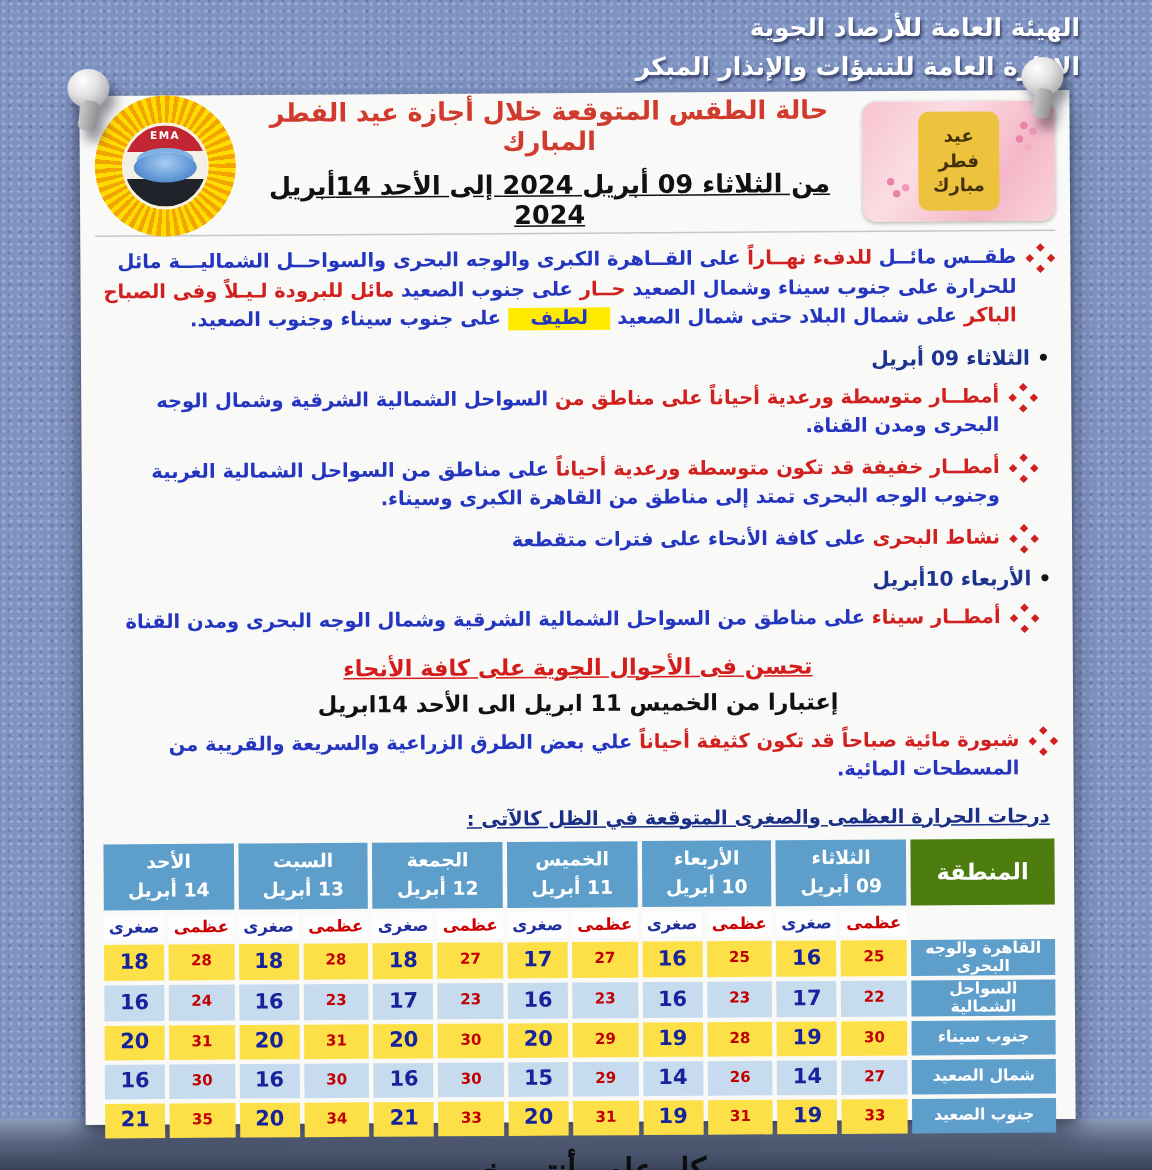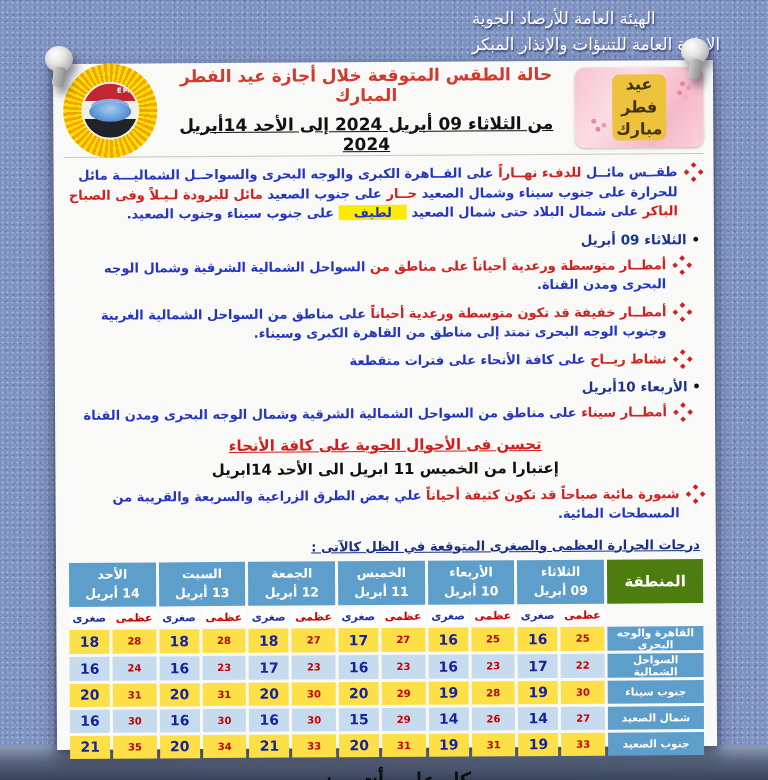--- a/index.html
+++ b/index.html
@@ -9,21 +9,21 @@
     position:relative;
     background-color:#7f93c3;
     background-image:
       radial-gradient(rgba(255,255,255,.22) 1px, transparent 1.3px),
       radial-gradient(rgba(25,35,75,.20) 1px, transparent 1.3px);
     background-size:5px 5px, 7px 7px;
     background-position:0 0, 3px 4px;
   }
   .org-header {
     position:absolute; top:6px; right:48px; z-index:2;
-    color:#fff; font-weight:normal; text-align:left;
+    color:#fff; font-weight:bold; text-align:right;
     font-size:16.5px; line-height:1.55;
     text-shadow:1px 2px 2px rgba(40,50,90,.85);
   }
   .bottom-shade {
     position:absolute; left:0; right:0; bottom:0; height:34px; z-index:0;
     background:linear-gradient(180deg,#8c9cb8 0%, #5a6680 45%, #39445a 100%);
   }
   
   .pin { position:absolute; width:40px; height:48px; z-index:6;
          filter:drop-shadow(4px 7px 4px rgba(10,15,35,.45)); }
@@ -53,30 +53,30 @@
     background:linear-gradient(125deg,#f7c3d0 0%, #fbdde4 35%, #f5b8c8 70%, #f9d2da 100%);
     box-shadow:0 1px 3px rgba(0,0,0,.3); }
   .eid-card::before, .eid-card::after { content:""; position:absolute; width:5px; height:5px; border-radius:50%;
     background:#e884a8; }
   .eid-card::before { right:18px; top:14px; box-shadow:6px 4px 0 #ef9ab6, -3px 9px 0 #e884a8, 3px 14px 0 #f3aec4; }
   .eid-card::after  { left:20px; bottom:16px; box-shadow:6px -4px 0 #ef9ab6, -4px -8px 0 #e884a8; }
   .eid-inner {
     position:absolute; left:50%; top:7px; transform:translateX(-50%);
     width:54px; height:66px; background:#edc33e; border-radius:7px;
     display:flex; align-items:center; justify-content:center; text-align:center;
-    font-size:16px; font-weight:bold; color:#42300a; line-height:1.4; padding:2px;
+    font-size:12px; font-weight:bold; color:#42300a; line-height:1.4; padding:2px;
   }
   
   .logo { width:94px; height:94px; border-radius:50%; flex:0 0 auto;
     background:repeating-conic-gradient(#f2a400 0deg 4deg, #ffdc00 4deg 8deg);
     display:flex; align-items:center; justify-content:center; }
   .logo-inner { width:58px; height:58px; border-radius:50%; position:relative; overflow:hidden;
     border:2px solid #f6f2e2;
     background:linear-gradient(180deg,#c32633 0%, #c32633 32%, #f2efe6 32%, #f2efe6 66%, #20242a 66%, #20242a 100%); }
-  .logo-ema { position:absolute; top:3px; width:100%; 
+  .logo-ema { position:absolute; top:3px; width:100%; text-align:center;
     font-size:7px; font-weight:bold; color:#fff; letter-spacing:1px; }
   .logo-cloud { position:absolute; left:50%; top:52%; transform:translate(-50%,-50%);
     width:42px; height:20px; border-radius:50%;
     background:radial-gradient(ellipse at 50% 35%, #a8cdf0 0%, #5f97d6 60%, #3c6eb0 100%);
     box-shadow:0 -5px 0 -2px #7fb0e4; }
   
   .para { position:relative; padding-right:26px; color:#2436c0; font-weight:bold;
     font-size:13px; line-height:1.5; margin-top:8px; }
   .para .red { color:#d02020; }
   .para .blue { color:#2436c0; }
@@ -156,21 +156,21 @@
   <div class="para indent">
     <span class="dbullet"></span>
     <span class="red">أمطــار متوسطة  ورعدية أحياناً على مناطق من </span><span class="blue">السواحل الشمالية الشرقية وشمال الوجه البحرى ومدن القناة.</span>
   </div>
   <div class="para indent">
     <span class="dbullet"></span>
     <span class="red">أمطــار خفيفة قد تكون متوسطة ورعدية أحياناً </span><span class="blue">على مناطق من السواحل الشمالية الغربية وجنوب الوجه البحرى تمتد إلى مناطق من القاهرة الكبرى وسيناء.</span>
   </div>
   <div class="para indent">
     <span class="dbullet"></span>
-    <span class="red">نشاط ريــاح </span><span class="blue">على كافة الأنحاء على فترات متقطعة</span>
+    <span class="red">نشاط البحرى </span><span class="blue">على كافة الأنحاء على فترات متقطعة</span>
   </div>
 
   <div class="day-heading">الأربعاء 10أبريل</div>
 
   <div class="para indent">
     <span class="dbullet"></span>
     <span class="red">أمطــار سيناء </span><span class="blue">على مناطق من السواحل الشمالية الشرقية وشمال الوجه البحرى ومدن القناة</span>
   </div>
 
   <div class="center-red">تحسن فى الأحوال الجوية على كافة الأنحاء</div>

